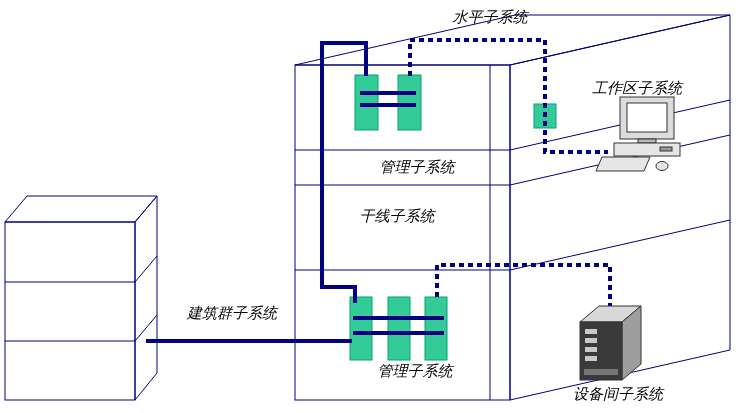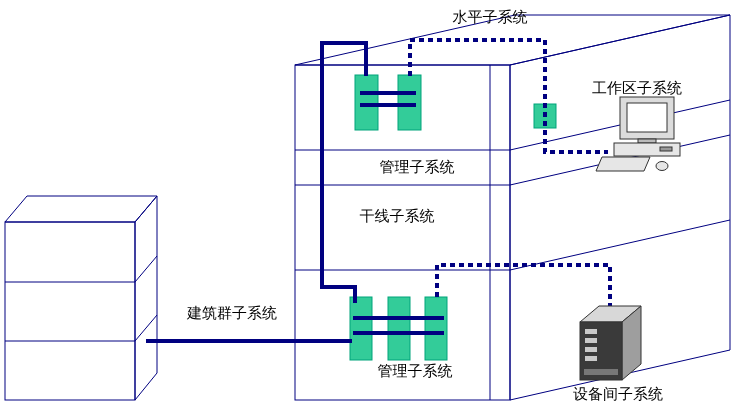--- a/index.html
+++ b/index.html
@@ -2,20 +2,21 @@
 <html><head>
 <meta charset="utf-8">
 <style>
   html,body{margin:0;padding:0;background:#fff;}
   .canvas{
     position:relative;
     width:744px;height:413px;
     background:#ffffff;
     font-family:"Liberation Sans",sans-serif;
     overflow:hidden;
+    font-style:italic;
   }
   svg text{
     font-family:"Liberation Sans","DejaVu Sans",sans-serif;
     font-size:15px;
     fill:#000000;
   }
   .bline{stroke:#000080;stroke-width:1;fill:none;}
   .cable{stroke:#000080;stroke-width:4;fill:none;}
   .cable-dashed{stroke:#000080;stroke-width:4;fill:none;stroke-dasharray:5 4;}
   .panel{fill:#33cc99;stroke:#00a37a;stroke-width:1;}

